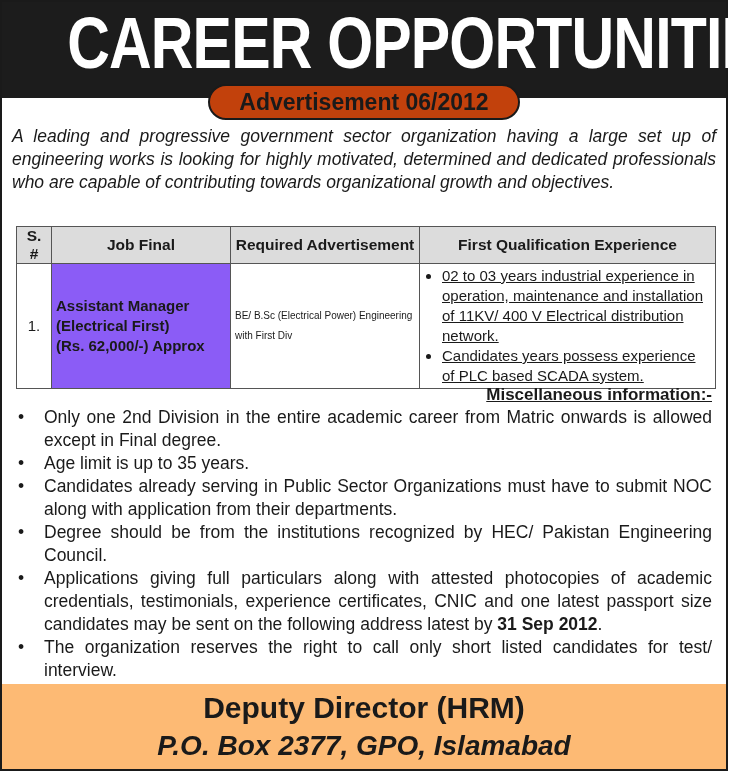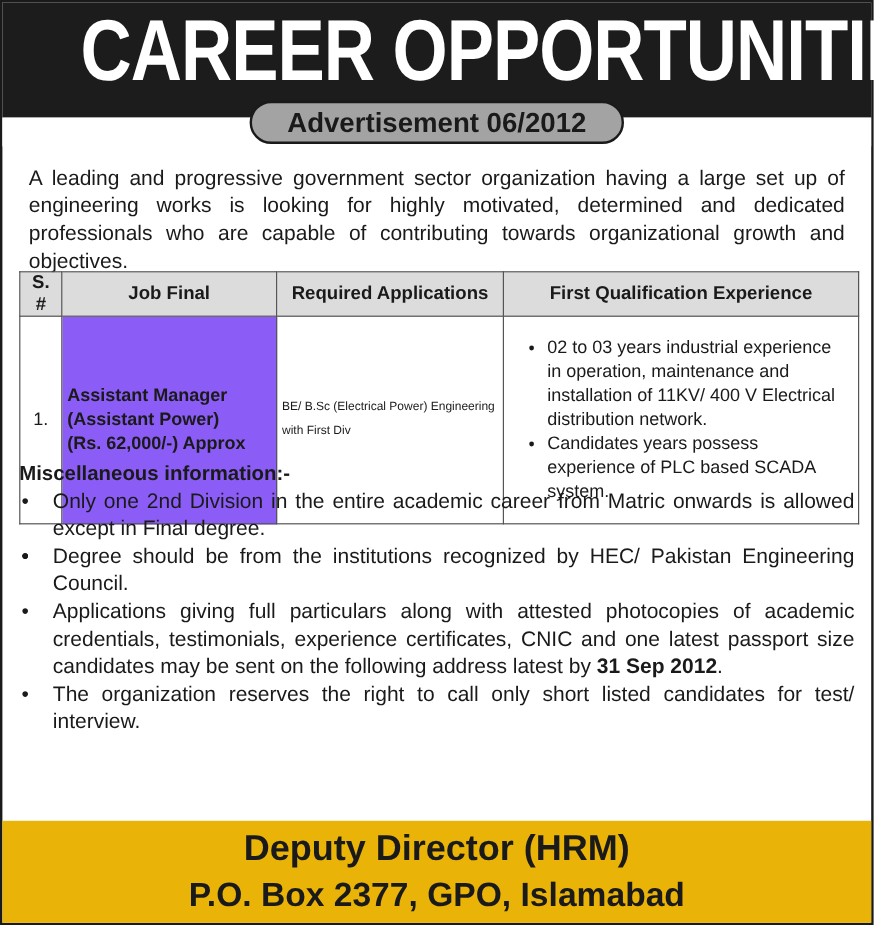--- a/index.html
+++ b/index.html
@@ -2,88 +2,88 @@
 <html><head>
 <meta charset="utf-8">
 <style>
   html, body { margin: 0; padding: 0; background: #ffffff; }
   body { width: 730px; height: 771px; overflow: hidden; font-family: "Liberation Sans", sans-serif; color: #1a1a1a; }
   .ad { position: relative; width: 724px; height: 767px; border: 2px solid #1a1a1a; background: #fff; box-sizing: content-box; }
   .header { position: relative; height: 96px; background: #1c1c1c; }
   .header-title { position: absolute; left: 0; right: 0; top: 2px; text-align: center; color: #fff; font-weight: bold;
     font-size: 72px; line-height: 78px; letter-spacing: -1px; transform: scaleX(0.82); transform-origin: center; white-space: nowrap; }
   .white-strip { position: absolute; left: 0; right: 0; top: 96px; height: 24px; background: #fff; }
-  .adv-pill { position: absolute; left: 206px; top: 82px; width: 312px; height: 36px; background: #a3a3a3;
+  .adv-pill { position: absolute; left: 206px; top: 82px; width: 312px; height: 36px; background: #c2410c;
     border: 2px solid #1a1a1a; border-radius: 20px; box-sizing: border-box; text-align: center;
     font-weight: bold; font-size: 23px; line-height: 32px; }
   .intro { position: absolute; left: 10px; right: 10px; top: 123px; font-size: 17.5px; line-height: 23px; text-align: justify; }
   table.jobs { position: absolute; left: 14px; top: 224px; width: 700px; border-collapse: collapse; font-size: 15px; }
   table.jobs th { background: #dcdcdc; font-weight: bold; border: 1px solid #555; height: 20px; padding: 0 4px; font-size: 15.5px; }
   table.jobs td { border: 1px solid #555; vertical-align: middle; padding: 2px 4px; line-height: 20px; }
   td.sn { width: 26px; text-align: center; }
   td.title { width: 170px; background: #8b5cf6; font-weight: bold; padding-left: 8px; }
   td.qual { width: 180px; font-size: 10px; }
   td.exp { font-size: 15px; }
-  td.exp ul { margin: 14px; padding-left: 18px; }
+  td.exp ul { margin: 0; padding-left: 18px; text-decoration: underline; }
   td.exp li { line-height: 20px; }
   .misc { position: absolute; left: 14px; right: 14px; top: 382px; }
-  .misc-heading { font-weight: bold; font-size: 17px; line-height: 22px; }
+  .misc-heading { font-weight: bold; font-size: 17px; text-decoration: underline; line-height: 22px; text-align: right; }
   .misc ul { margin: 0; padding: 0; list-style: none; }
   .misc li { position: relative; padding-left: 28px; font-size: 17.5px; line-height: 23px; text-align: justify; }
   .misc li .bullet { position: absolute; left: 2px; top: 0; }
-  .footer { position: absolute; left: 0; right: 0; top: 682px; height: 85px; background: #eab308; text-align: center; }
+  .footer { position: absolute; left: 0; right: 0; top: 682px; height: 85px; background: #fdba74; text-align: center; }
   .footer-line1 { font-weight: bold; font-size: 30px; line-height: 40px; margin-top: 4px; }
-  .footer-line2 { font-weight: bold; font-size: 28px; line-height: 36px; }
+  .footer-line2 { font-weight: bold; font-size: 28px; line-height: 36px; font-style: italic; }
 </style>
 </head>
 <body>
 
 <div class="ad">
   <div class="header">
     <div class="header-title">CAREER OPPORTUNITIES</div>
   </div>
   <div class="white-strip"></div>
   <div class="adv-pill">Advertisement 06/2012</div>
 
-  <p class="intro" style="margin:12px;">A leading and progressive government sector organization having a large set up of engineering works is looking for highly motivated, determined and dedicated professionals who are capable of contributing towards organizational growth and objectives.</p>
+  <p class="intro" style="margin:0;font-style:italic;">A leading and progressive government sector organization having a large set up of engineering works is looking for highly motivated, determined and dedicated professionals who are capable of contributing towards organizational growth and objectives.</p>
 
   <table class="jobs">
     <thead>
       <tr>
         <th>S. #</th>
         <th>Job Final</th>
-        <th>Required Applications</th>
+        <th>Required Advertisement</th>
         <th>First Qualification Experience</th>
       </tr>
     </thead>
     <tbody>
       <tr style="height:124px;">
         <td class="sn">1.</td>
         <td class="title">
           <div>Assistant Manager</div>
-          <div>(Assistant Power)</div>
+          <div>(Electrical First)</div>
           <div>(Rs. 62,000/-) Approx</div>
         </td>
         <td class="qual">BE/ B.Sc (Electrical Power) Engineering with First Div</td>
         <td class="exp">
           <ul>
             <li>02 to 03 years industrial experience in operation, maintenance and installation of 11KV/ 400 V Electrical distribution network.</li>
             <li>Candidates years possess experience of PLC based SCADA system.</li>
           </ul>
         </td>
       </tr>
     </tbody>
   </table>
 
   <div class="misc">
     <div class="misc-heading">Miscellaneous information:-</div>
     <ul>
       <li><span class="bullet">•</span><span>Only one 2nd Division in the entire academic career from Matric onwards is allowed except in Final degree.</span></li>
-      <li><span class="bullet">•</span></li>
-      <li><span class="bullet">•</span></li>
+      <li><span class="bullet">•</span><span>Age limit is up to 35 years.</span></li>
+      <li><span class="bullet">•</span><span>Candidates already serving in Public Sector Organizations must have to submit NOC along with application from their departments.</span></li>
       <li><span class="bullet">•</span><span>Degree should be from the institutions recognized by HEC/ Pakistan Engineering Council.</span></li>
       <li><span class="bullet">•</span><span>Applications giving full particulars along with attested photocopies of academic credentials, testimonials, experience certificates, CNIC and one latest passport size candidates may be sent on the following address latest by</span> <b>31 Sep 2012</b><span>.</span></li>
       <li><span class="bullet">•</span><span>The organization reserves the right to call only short listed candidates for test/ interview.</span></li>
     </ul>
   </div>
 
   <div class="footer">
     <div class="footer-line1">Deputy Director (HRM)</div>
     <div class="footer-line2">P.O. Box 2377, GPO, Islamabad</div>
   </div>

